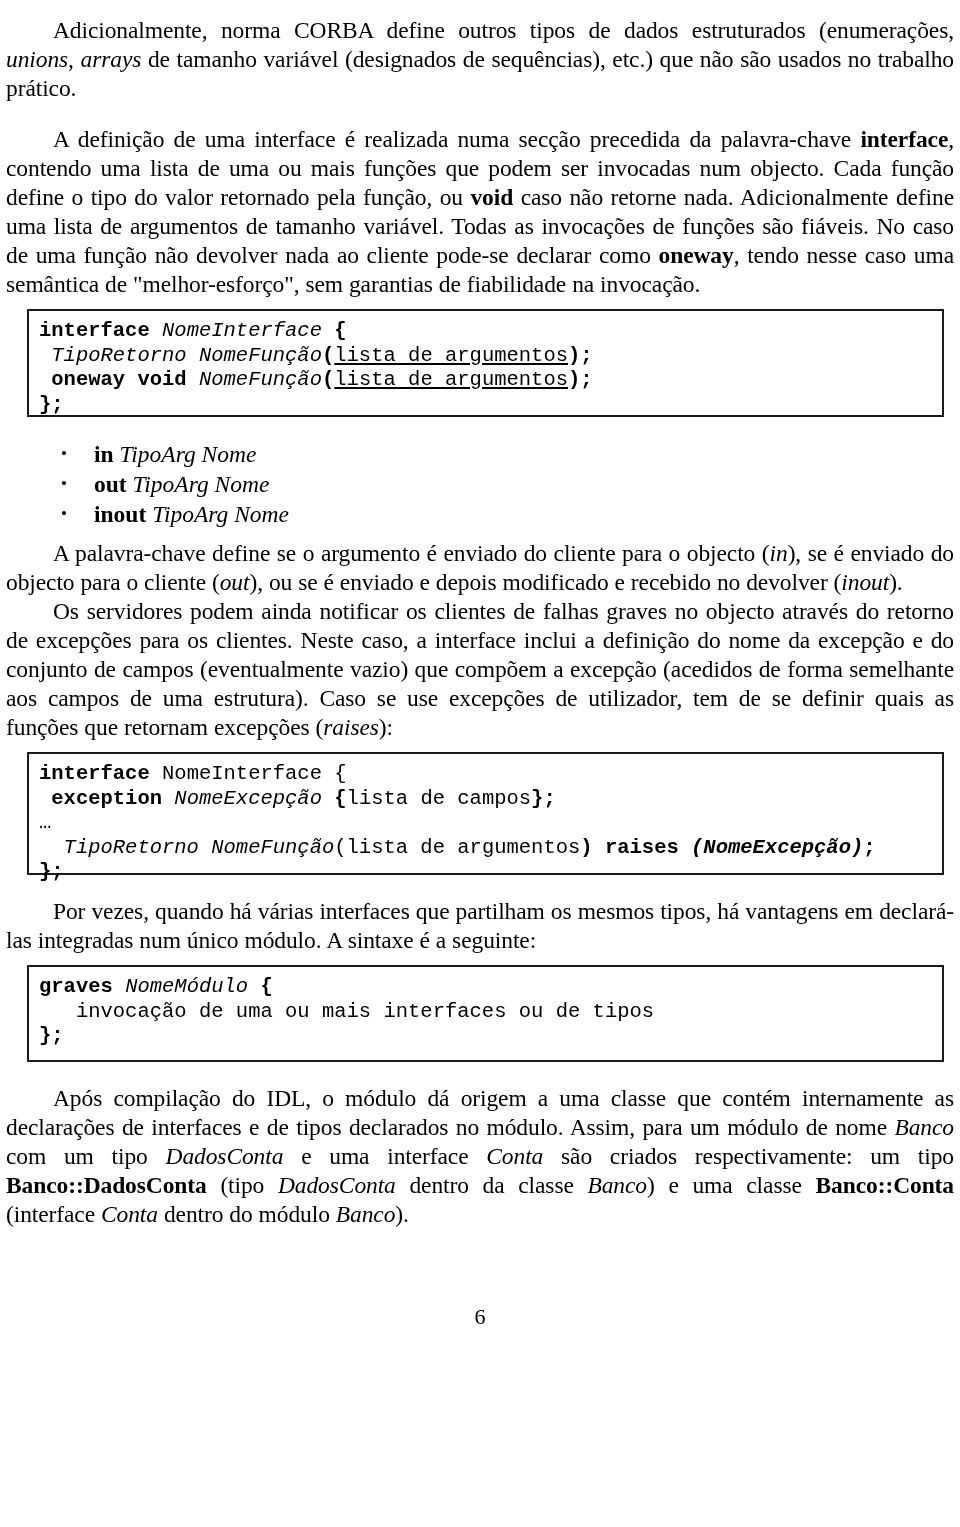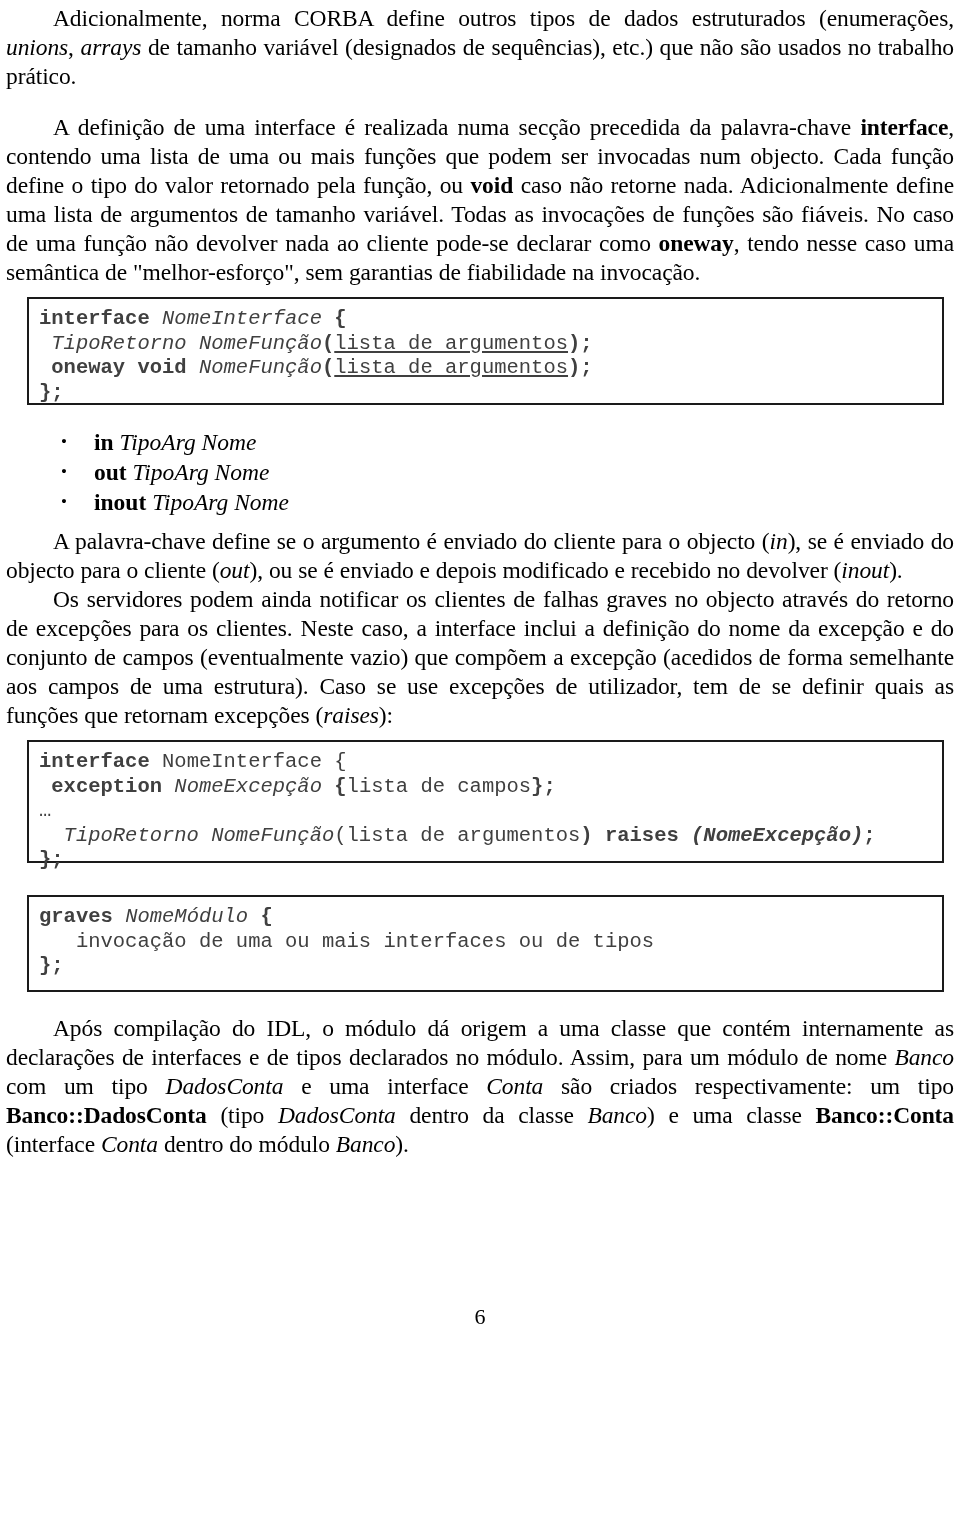--- a/index.html
+++ b/index.html
@@ -13,21 +13,21 @@
     position: relative;
     font-family: "Liberation Serif", "DejaVu Serif", serif;
     color: #000000;
     overflow: hidden;
   }
   .page {
     width: 960px;
     height: 1352px;
     position: relative;
     box-sizing: border-box;
-    padding: 4px 6px 0 6px;
+    padding: 16px 6px 0 6px;
   }
   p.body-text {
     margin: 0;
     font-size: 23.5px;
     line-height: 29px;
     text-align: justify;
     text-indent: 47px;
     letter-spacing: -0.1px;
     word-spacing: 0.2px;
   }
@@ -58,21 +58,21 @@
   .it { font-style: italic; }
   .bi { font-weight: bold; }
 
   
   .code-box {
     border: 2px solid #1a1a1a;
     box-sizing: border-box;
     font-family: "Liberation Mono", "DejaVu Sans Mono", monospace;
     font-size: 20.5px;
     line-height: 24.5px;
-    color: #404040;
+    color: #000000;
     background: #ffffff;
     padding: 8px 10px 9px 10px;
     white-space: pre;
     margin-left: 21px;
   }
   .code-box .ln { display: block; }
   .code-box .b { font-weight: bold; }
   .code-box .i { font-style: italic; }
   .code-box .u { text-decoration: underline; }
   .code-box .bi2 { font-weight: bold; font-style: italic; }
@@ -128,20 +128,23 @@
   <p class="body-text">
     <span>Os servidores podem ainda notificar os clientes de falhas graves no objecto através do retorno de excepções para os clientes. Neste caso, a interface inclui a definição do nome da excepção e do conjunto de campos (eventualmente vazio) que compõem a excepção (acedidos de forma semelhante aos campos de uma estrutura). Caso se use excepções de utilizador, tem de se definir quais as funções que retornam excepções (</span><span class="it">raises</span><span>):</span>
   </p>
 
   <div class="gap-sm"></div>
 
   <div class="code-box" id="box-exception"><span class="ln"><span class="b">interface </span><span>NomeInterface {</span></span><span class="ln"><span class="b"> exception </span><span class="i">NomeExcepção </span><span class="b">{</span><span>lista de campos</span><span class="b">};</span></span><span class="ln"><span>…</span></span><span class="ln"><span class="i">  TipoRetorno NomeFunção</span><span>(</span><span>lista de argumentos</span><span class="b">) </span><span class="b">raises </span><span class="bi2">(NomeExcepção)</span><span class="b">;</span></span><span class="ln"><span class="b">};</span></span></div>
 
   <div class="gap-md"></div>
 
+  <p class="body-text">
+    <span>Por vezes, quando há várias interfaces que partilham os mesmos tipos, há vantagens em declará-las integradas num único módulo. A sintaxe é a seguinte:</span>
+  </p>
 
   <div class="gap-sm"></div>
 
   <div class="code-box" id="box-module"><span class="ln"><span class="b">graves </span><span class="i">NomeMódulo </span><span class="b">{</span></span><span class="ln"><span>   invocação de uma ou mais interfaces ou de tipos</span></span><span class="ln"><span class="b">};</span></span></div>
 
   <div class="gap-md"></div>
 
   <p class="body-text">
     <span>Após compilação do IDL, o módulo dá origem a uma classe que contém internamente as declarações de interfaces e de tipos declarados no módulo. Assim, para um módulo de nome </span><span class="it">Banco</span><span> com um tipo </span><span class="it">DadosConta</span><span> e uma interface </span><span class="it">Conta</span><span> são criados respectivamente: um tipo </span><span class="bi">Banco::DadosConta</span><span> (tipo </span><span class="it">DadosConta</span><span> dentro da classe </span><span class="it">Banco</span><span>) e uma classe </span><span class="bi">Banco::Conta</span><span> (interface </span><span class="it">Conta</span><span> dentro do módulo </span><span class="it">Banco</span><span>).</span>
   </p>

